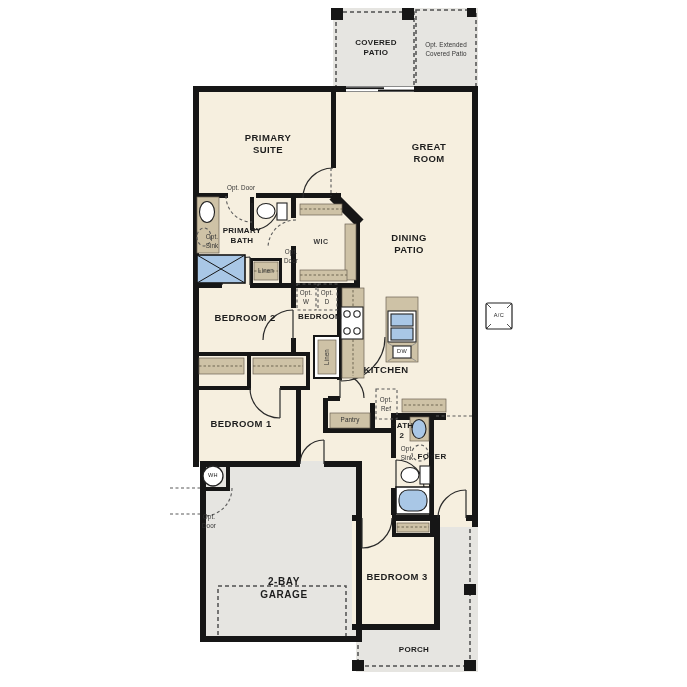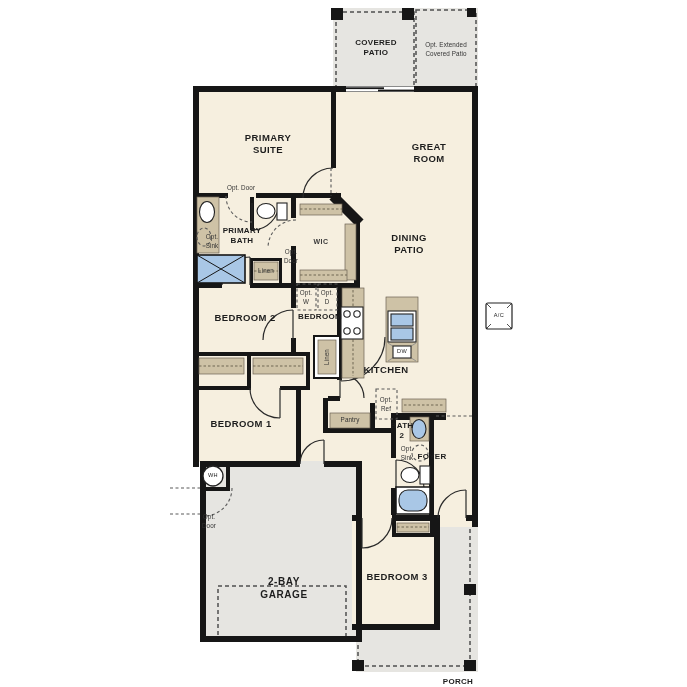--- a/index.html
+++ b/index.html
@@ -235,17 +235,17 @@
   <div class="lbl ann" style="left:407px;top:453px;">Opt.
 Sink</div>
   <div class="lbl room-sm" style="left:428px;top:457px;padding-left:8px;">FOYER</div>
   <div class="lbl room" style="left:241px;top:424px;">BEDROOM 1</div>
   <div class="lbl ann-55" style="left:213px;top:476px;">WH</div>
   <div class="lbl ann" style="left:209px;top:521px;">Opt.
 Door</div>
   <div class="lbl room-lg" style="left:284px;top:588px;">2-BAY
 GARAGE</div>
   <div class="lbl room" style="left:397px;top:577px;">BEDROOM 3</div>
-  <div class="lbl room-sm" style="left:414px;top:682px;margin-left:44px;">PORCH</div>
+  <div class="lbl room-sm" style="left:414px;top:650px;">PORCH</div>
   <div class="lbl ann-55" style="left:499px;top:316px;">A/C</div>
 </div>
 
 </div>
 
 </body></html>

